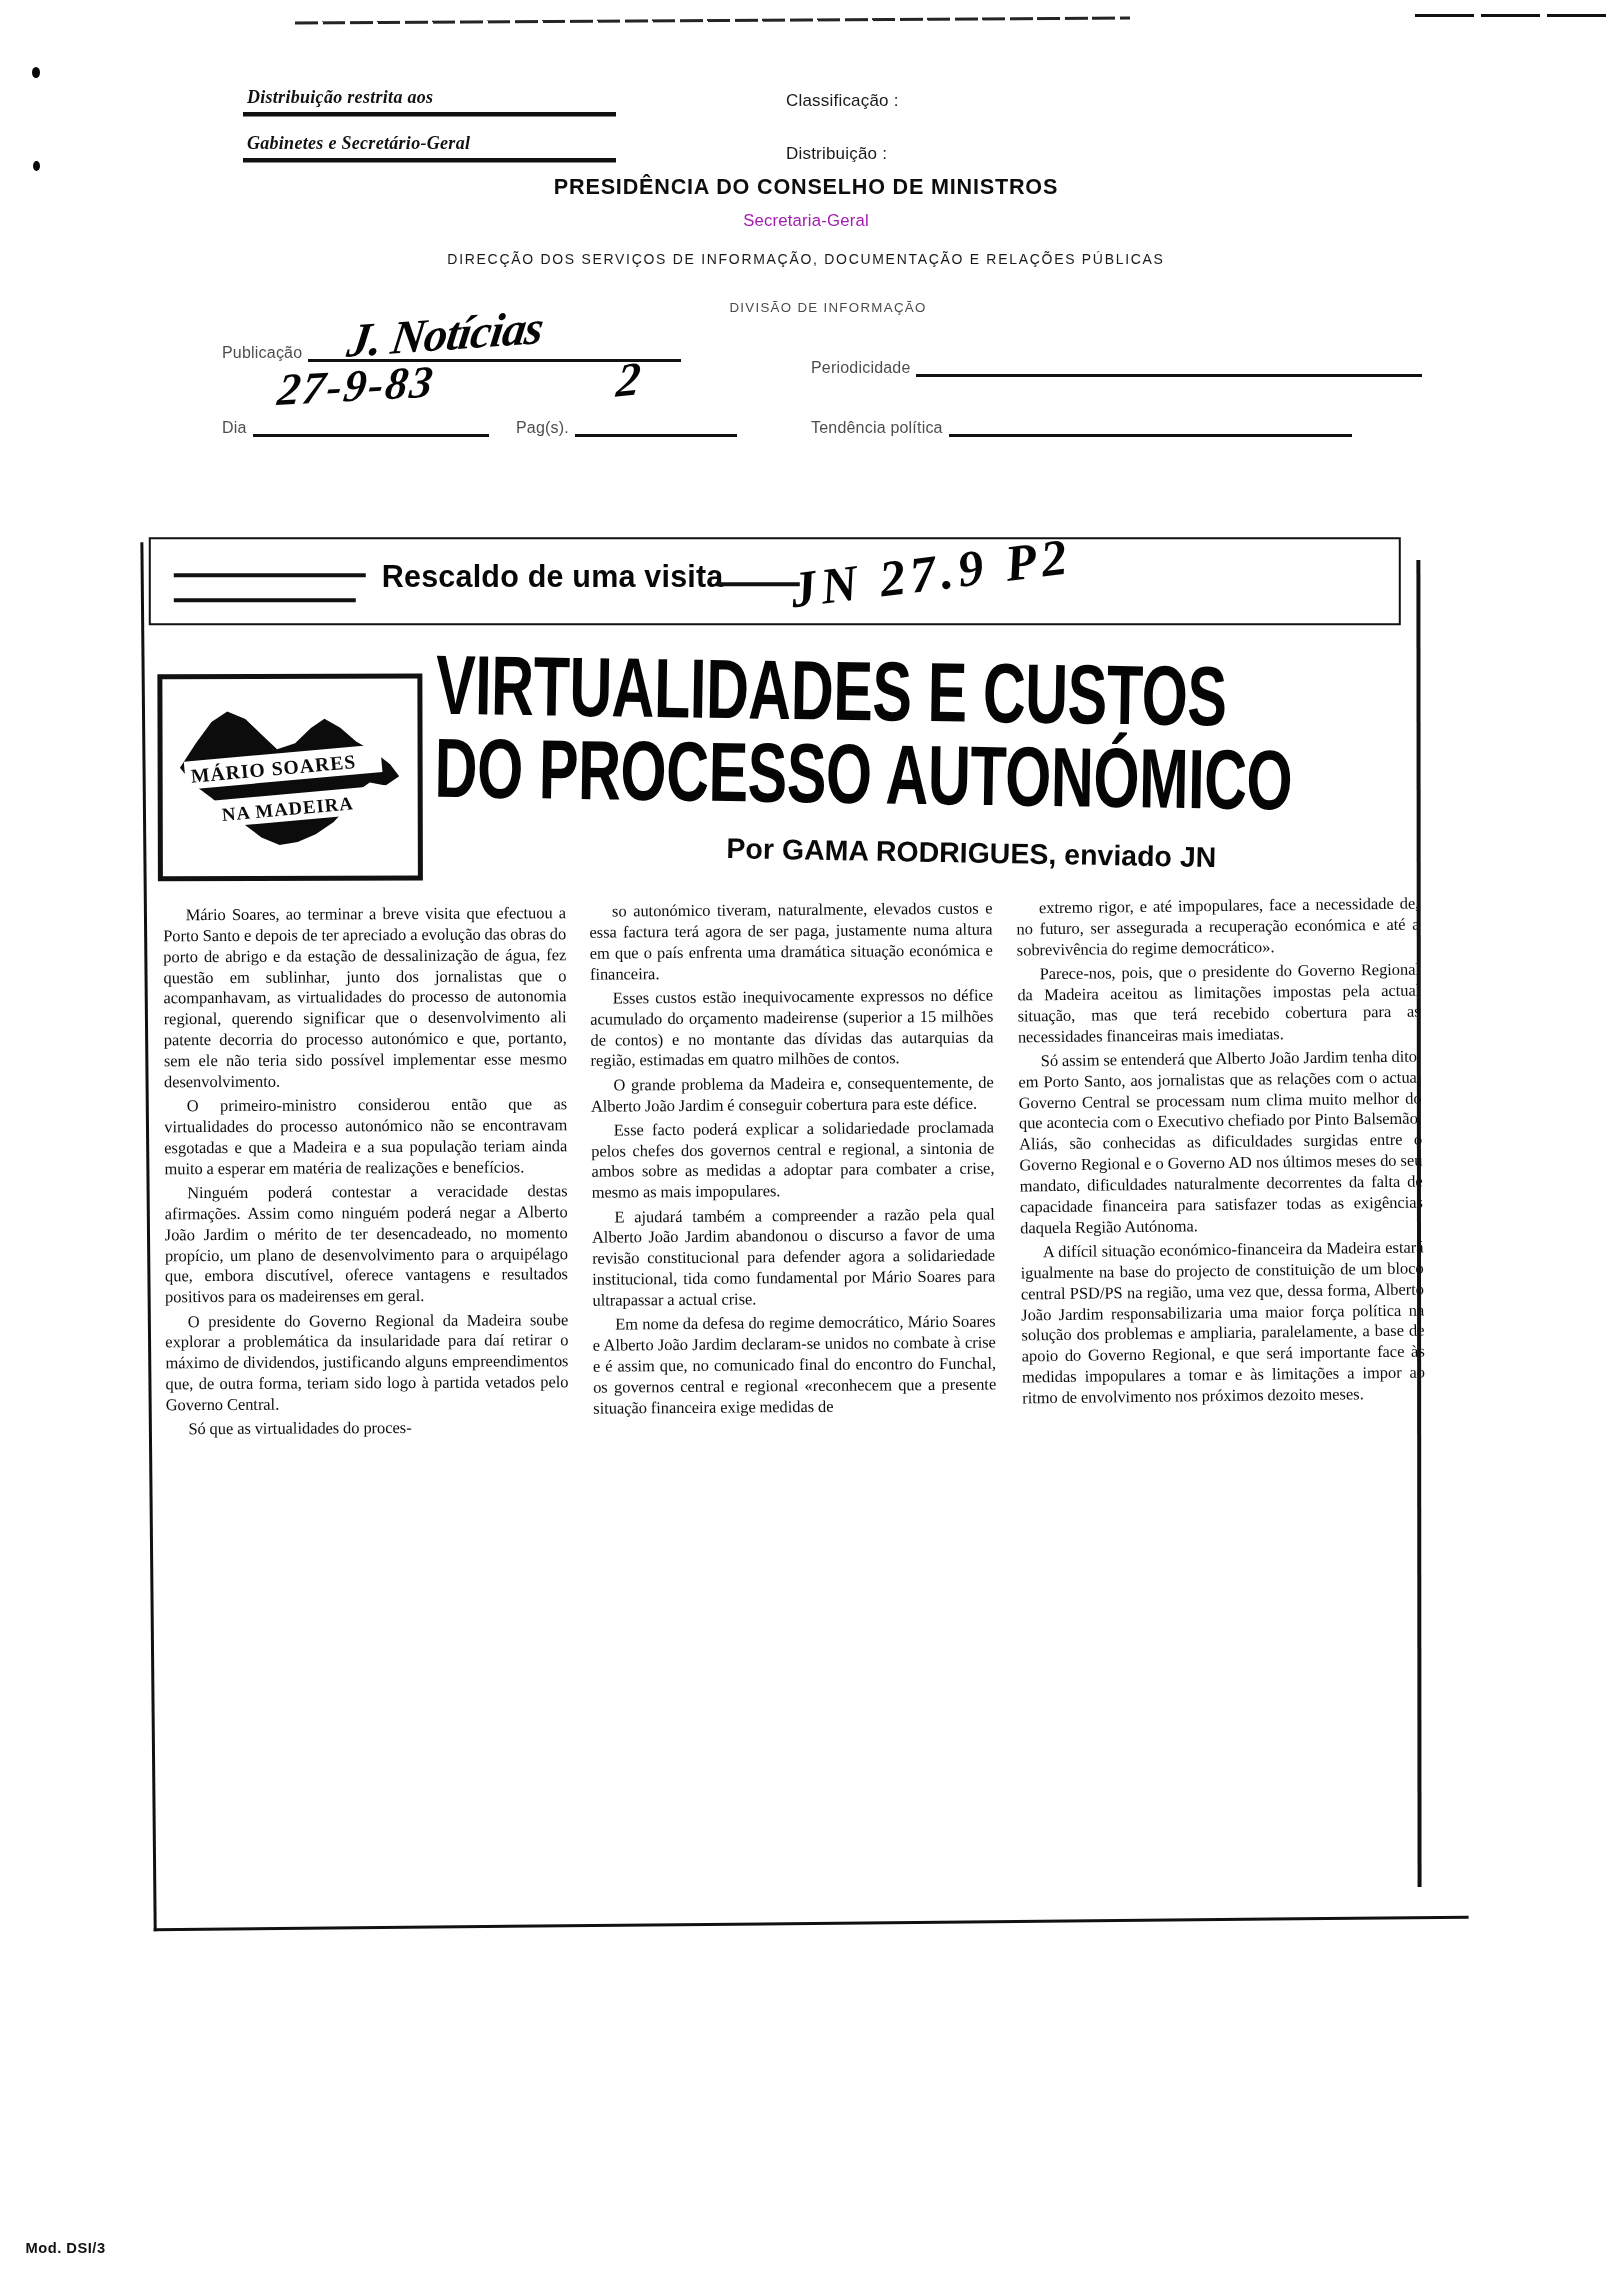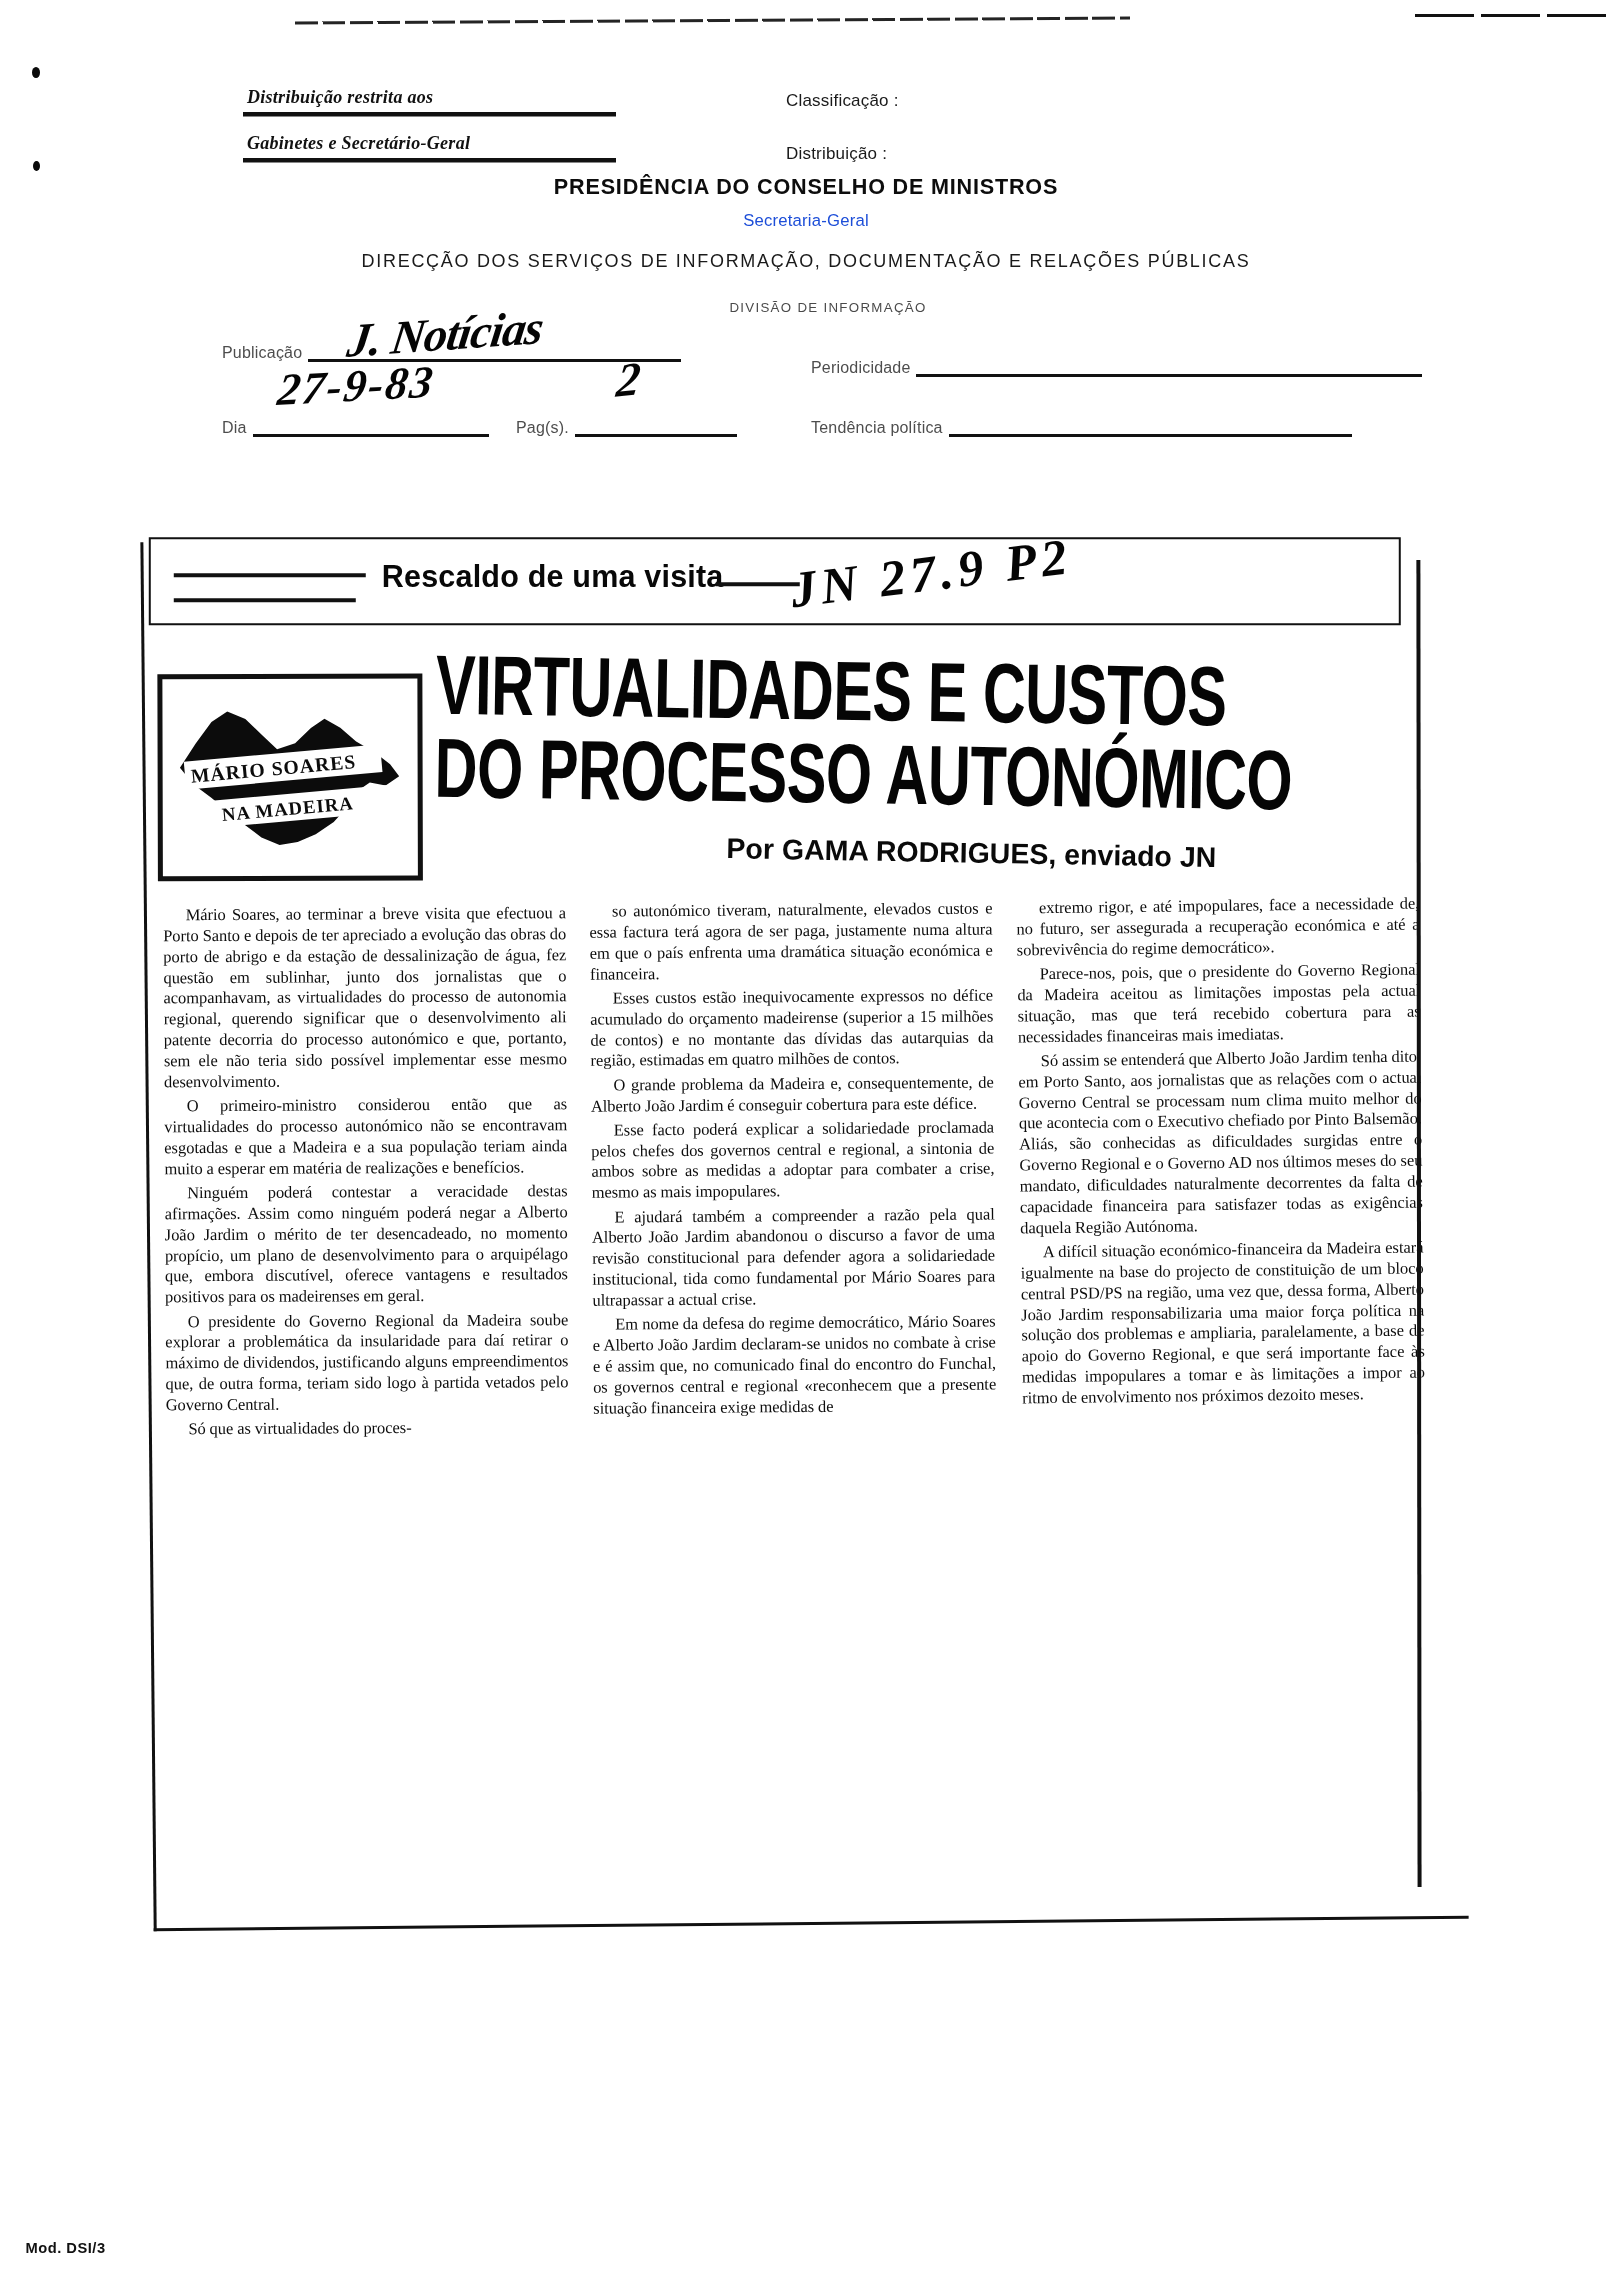--- a/index.html
+++ b/index.html
@@ -37,24 +37,24 @@
   .hdr-right .lbl{
     font-family:"Liberation Sans", sans-serif;
     font-size:17px;letter-spacing:0.2px;margin-bottom:33px;color:#1a1a1a;
   }
 
   .org1{position:absolute;left:0;right:0;top:174px;text-align:center;
     font-family:"Liberation Sans", sans-serif;
     font-weight:bold;font-size:21.6px;letter-spacing:0.8px;color:#0d0d0d;}
   .org2{position:absolute;left:0;right:0;top:211px;text-align:center;
     font-family:"Liberation Sans", sans-serif;
-    font-size:16.7px;letter-spacing:0.2px;color:#1d4ed8;}
+    font-size:16.7px;letter-spacing:0.2px;color:#a21caf;}
   .org3{position:absolute;left:0;right:0;top:251px;text-align:center;
     font-family:"Liberation Sans", sans-serif;
-    font-size:18px;letter-spacing:1.7px;color:#1a1a1a;
+    font-size:14px;letter-spacing:1.7px;color:#1a1a1a;
     transform:scaleY(1.04);}
   .org4{position:absolute;left:0;right:0;top:300px;text-align:center;
     font-family:"Liberation Sans", sans-serif;
     font-size:13.3px;letter-spacing:1.3px;color:#2a2a2a;opacity:.85;padding-left:44px;}
 
   
   .fieldrow{position:absolute;display:flex;align-items:center;}
   .flabel{font-family:"Liberation Sans", sans-serif;font-size:16px;color:#3a3a3a;
      letter-spacing:0.2px;white-space:nowrap;padding-bottom:2px;opacity:.9;}
   .fline{height:3.4px;background:#111;margin-left:5.9px;align-self:flex-end;margin-bottom:2px;}

